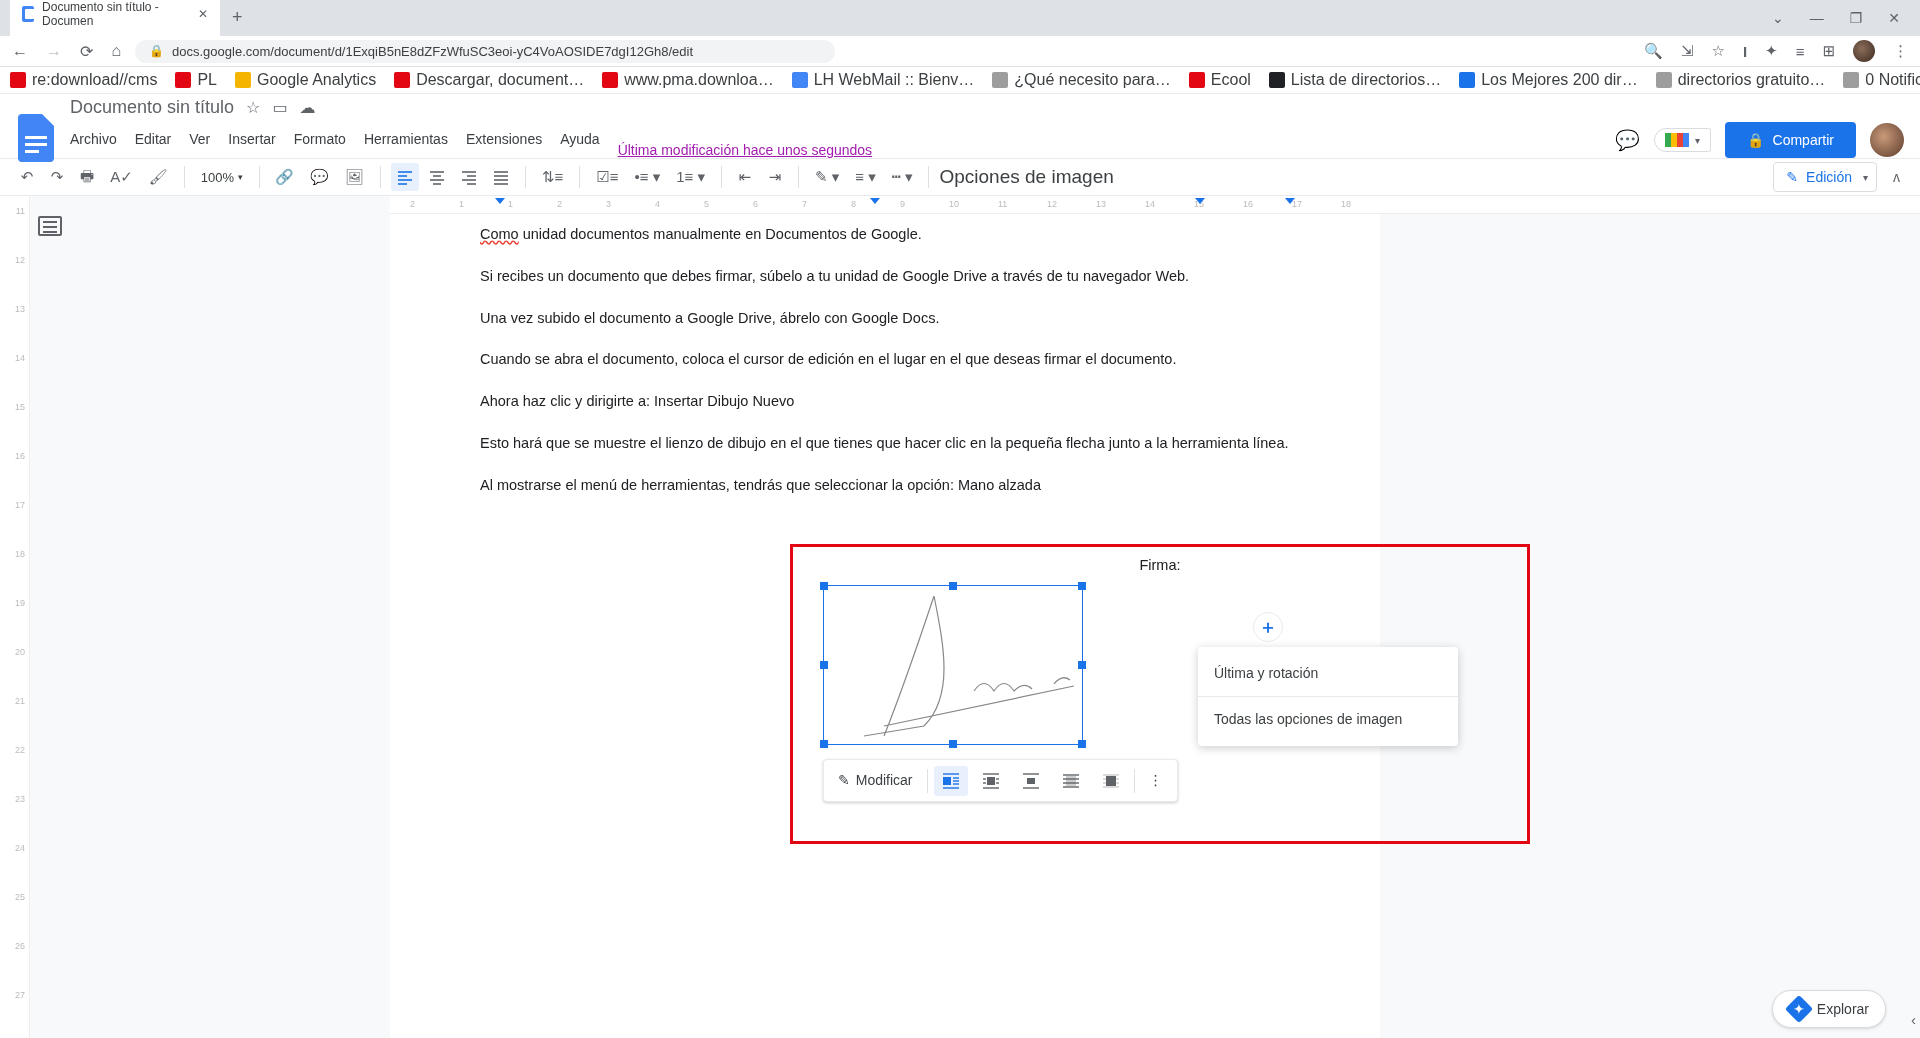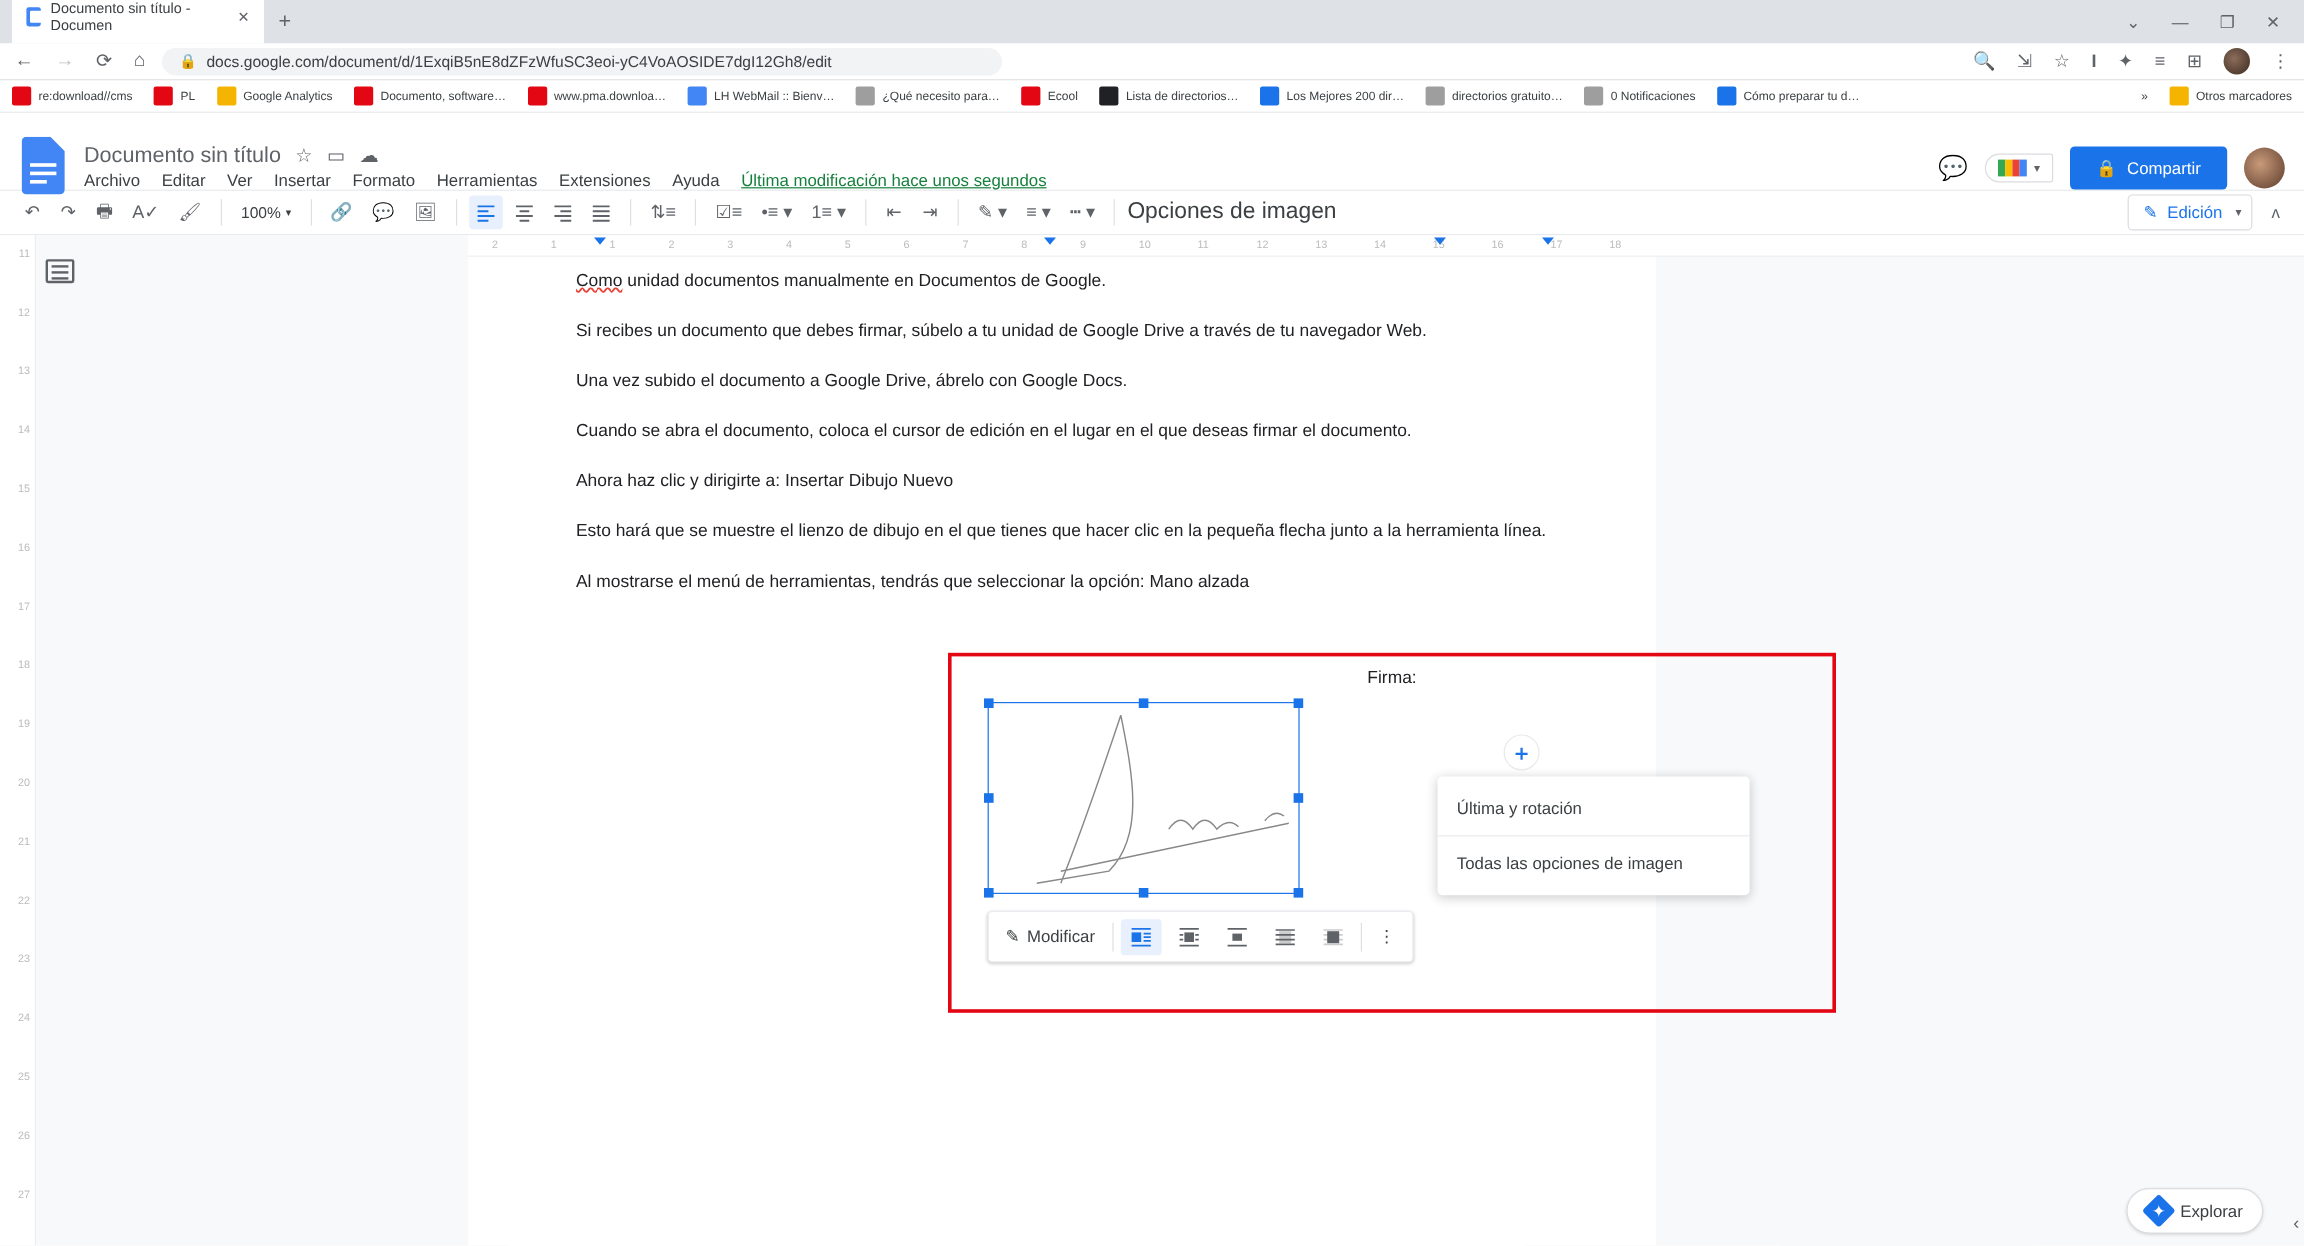--- a/index.html
+++ b/index.html
@@ -13,35 +13,35 @@
 .tab .favicon::after { content:""; position:absolute; left:3px; top:3px; width:10px; height:10px; background:#fff; border-radius: 1px; }
 .tab .close { margin-left: 18px; color:#5f6368; }
 .new-tab { padding: 8px 12px; color:#5f6368; font-size: 18px; }
 .window-ctrls { margin-left: auto; display: flex; gap: 26px; padding: 10px 20px; color:#5f6368; font-size: 14px; }
 .addr-bar { background:#fff; height: 38px; display:flex; align-items:center; padding: 0 12px; gap: 14px; color:#5f6368; border-bottom: 1px solid #e0e0e0; }
 .addr-bar .nav-icons { display:flex; gap: 18px; align-items:center; font-size: 16px; }
 .addr-bar .url-field { flex: 0 1 auto; display:flex; align-items:center; gap: 8px; background:#f1f3f4; border-radius: 20px; padding: 4px 14px; font-size: 13px; color:#3c4043; width: 700px; }
 .addr-bar .lock-icon { font-size: 12px; }
 .addr-bar .right-icons { margin-left: auto; display:flex; gap: 18px; align-items:center; font-size: 15px; }
 .addr-bar .avatar { width: 22px; height: 22px; border-radius: 50%; background: radial-gradient(circle at 40% 40%, #8c6d5a, #3a2a20); }
-.bookmarks-bar { background:#fff; height: 32px; display:flex; align-items:center; padding: 0 10px; gap: 18px; font-size: 10px; color:#3c4043; border-bottom: 1px solid #e8eaed; overflow: hidden; }
+.bookmarks-bar { background:#fff; height: 32px; display:flex; align-items:center; padding: 0 10px; gap: 18px; font-size: 16px; color:#3c4043; border-bottom: 1px solid #e8eaed; overflow: hidden; }
 .bookmark { display:flex; align-items:center; gap: 6px; white-space: nowrap; }
 .bookmark .bicon { width: 16px; height: 16px; border-radius: 2px; }
 .bookmarks-bar .spacer { flex:1; }
 
 
 .docs-header { height: 64px; display:flex; align-items:flex-end; padding: 0 16px; gap: 14px; }
 .docs-logo { width: 40px; height: 40px; display:flex; align-items:center; justify-content:center; }
 .docs-logo svg { display:block; }
 .title-area { display:flex; flex-direction:column; gap: 2px; flex:1; }
 .title-row { display:flex; align-items:center; gap: 12px; }
 .doc-title { font-size: 18px; color:#5f6368; }
 .title-row .ticon { color:#5f6368; font-size: 16px; }
 .menu-row { display:flex; gap: 18px; font-size: 14px; color:#3c4043; align-items: center; }
-.menu-row .lastmod { text-decoration: underline; color:#15803d; }
+.menu-row .lastmod { text-decoration: underline; color:#a21caf;margin-top:22px; }
 .right-header { display:flex; align-items:center; gap: 14px; }
 .meet-btn { border: 1px solid #dadce0; border-radius: 20px 4px 4px 20px; padding: 4px 10px; display:flex; align-items:center; gap: 6px; }
 .meet-colors { display:flex; gap:0; }
 .meet-colors span { width:6px; height:14px; }
 .share-btn { background:#1a73e8; color:#fff; border:none; border-radius: 4px; padding: 10px 22px; font-size: 14px; font-weight: 500; display:flex; align-items:center; gap: 8px; }
 .profile-avatar { width: 34px; height: 34px; border-radius:50%; background: radial-gradient(circle at 40% 40%, #c99a7a, #5a3a2a); }
 .comments-icon { font-size: 20px; color:#5f6368; }
 
 
 .toolbar { height: 38px; border-top: 1px solid #e8eaed; border-bottom: 1px solid #e8eaed; display:flex; align-items:center; padding: 0 14px; gap: 4px; color:#5f6368; }
@@ -149,21 +149,21 @@
       <div class="bookmark">
         <span class="bicon" style="background: rgb(227, 6, 19);"></span>
         <span>PL</span>
       </div>
       <div class="bookmark">
         <span class="bicon" style="background: rgb(244, 180, 0);"></span>
         <span>Google Analytics</span>
       </div>
       <div class="bookmark">
         <span class="bicon" style="background: rgb(227, 6, 19);"></span>
-        <span>Documento, software…</span>
+        <span>Descargar, document…</span>
       </div>
       <div class="bookmark">
         <span class="bicon" style="background: rgb(227, 6, 19);"></span>
         <span>www.pma.downloa…</span>
       </div>
       <div class="bookmark">
         <span class="bicon" style="background: rgb(66, 133, 244);"></span>
         <span>LH WebMail :: Bienv…</span>
       </div>
       <div class="bookmark">

